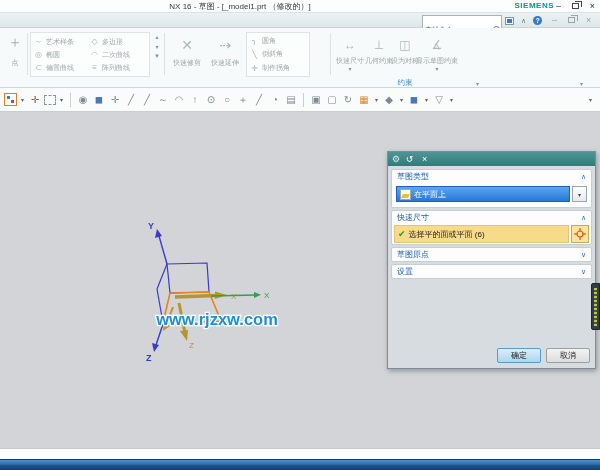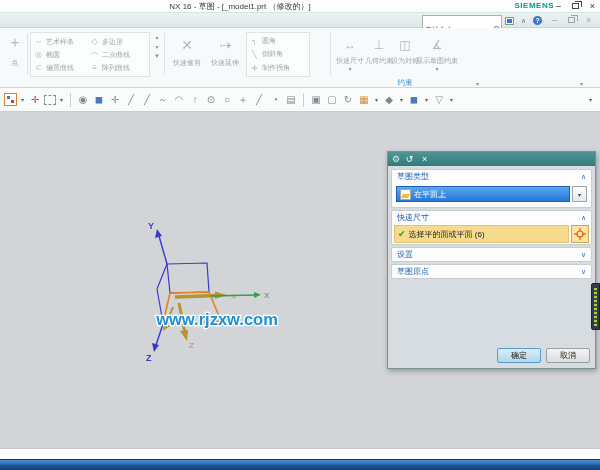--- a/index.html
+++ b/index.html
@@ -371,28 +371,28 @@
                 <line x1="0" y1="6" x2="3.2" y2="6" stroke="#E05808" stroke-width="1.2"></line>
                 <line x1="8.8" y1="6" x2="12" y2="6" stroke="#E05808" stroke-width="1.2"></line>
               </svg>
             </div>
           </div>
         </div>
 
 
         <div class="sec-box">
           <div class="sec-hdr">
-            <span>设置</span>
+            <span>草图原点</span>
             <span class="chv">∨</span>
           </div>
         </div>
 
         <div class="sec-box">
           <div class="sec-hdr">
-            <span>草图原点</span>
+            <span>设置</span>
             <span class="chv">∨</span>
           </div>
         </div>
 
         <div id="btn-row">
           <div id="ok-btn" class="dlg-btn">确定</div>
           <div id="cancel-btn" class="dlg-btn">取消</div>
         </div>
       </div>
     </div>

